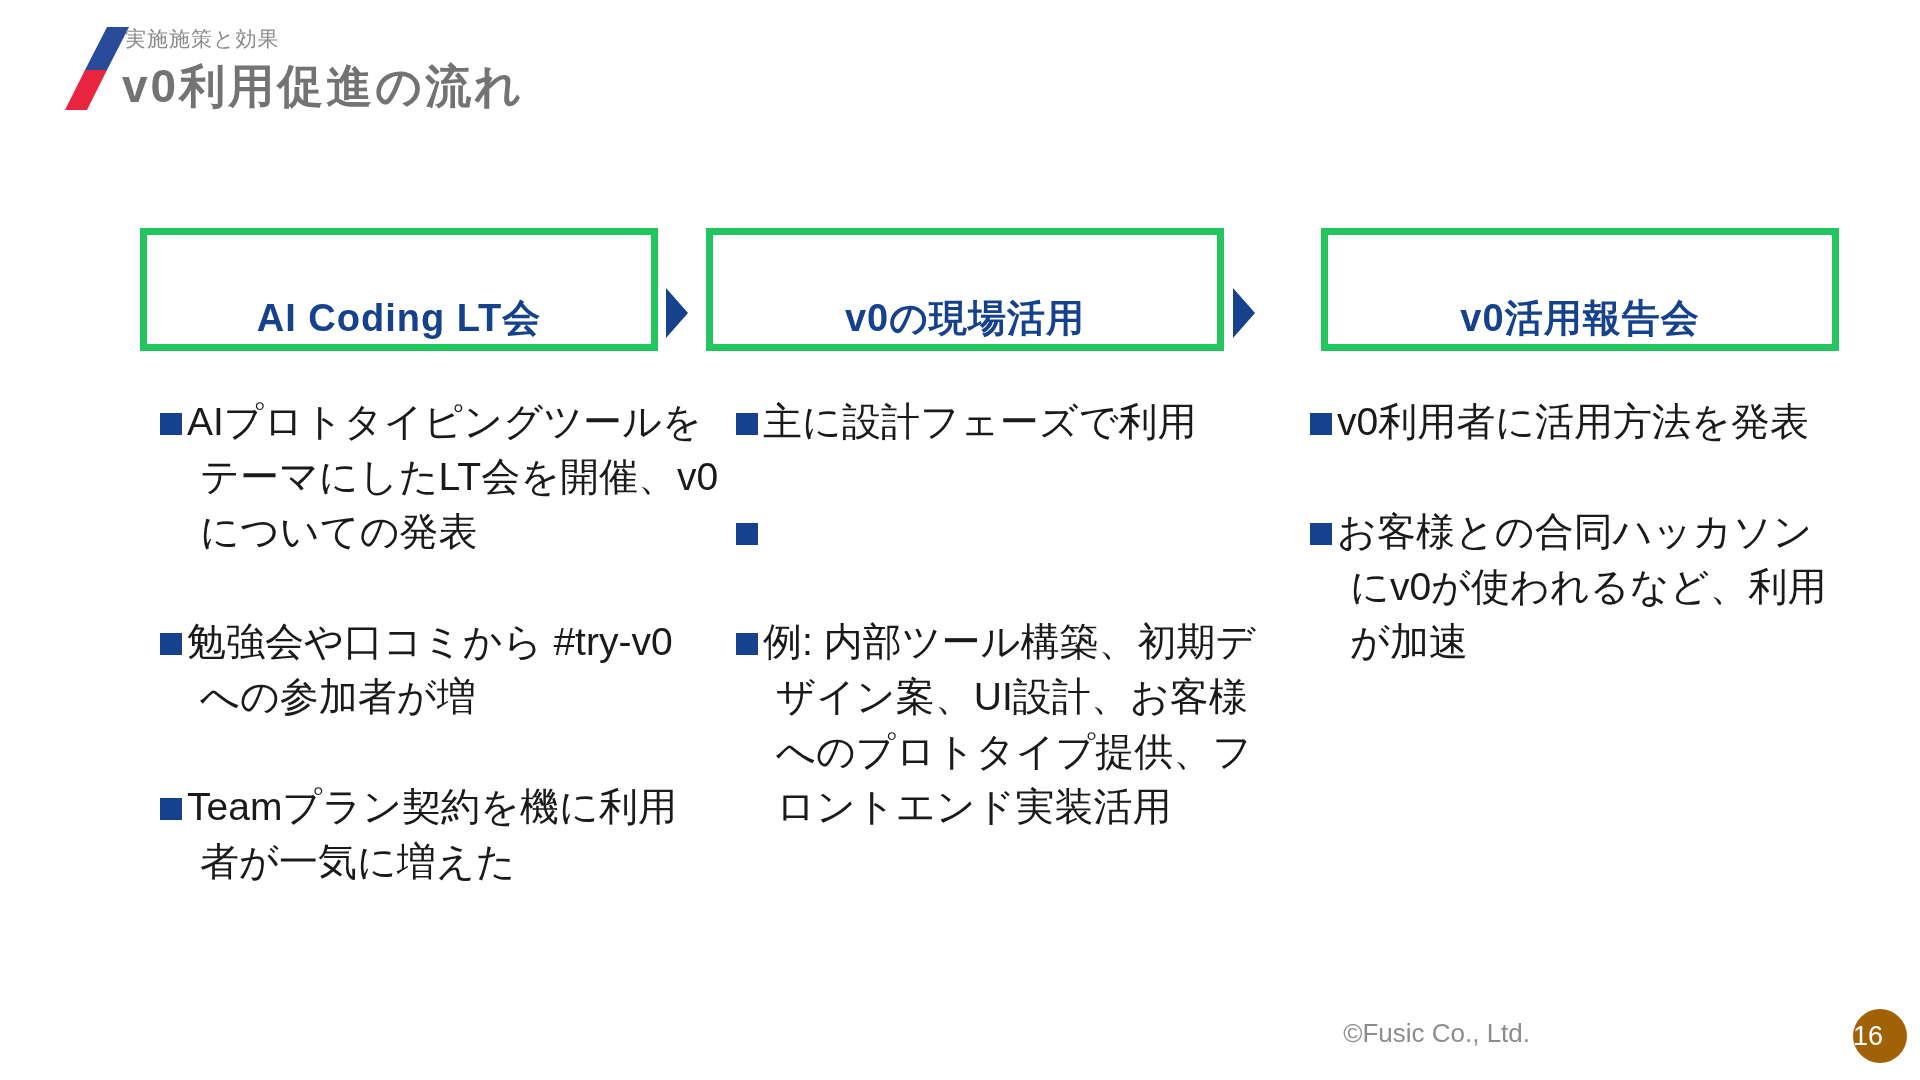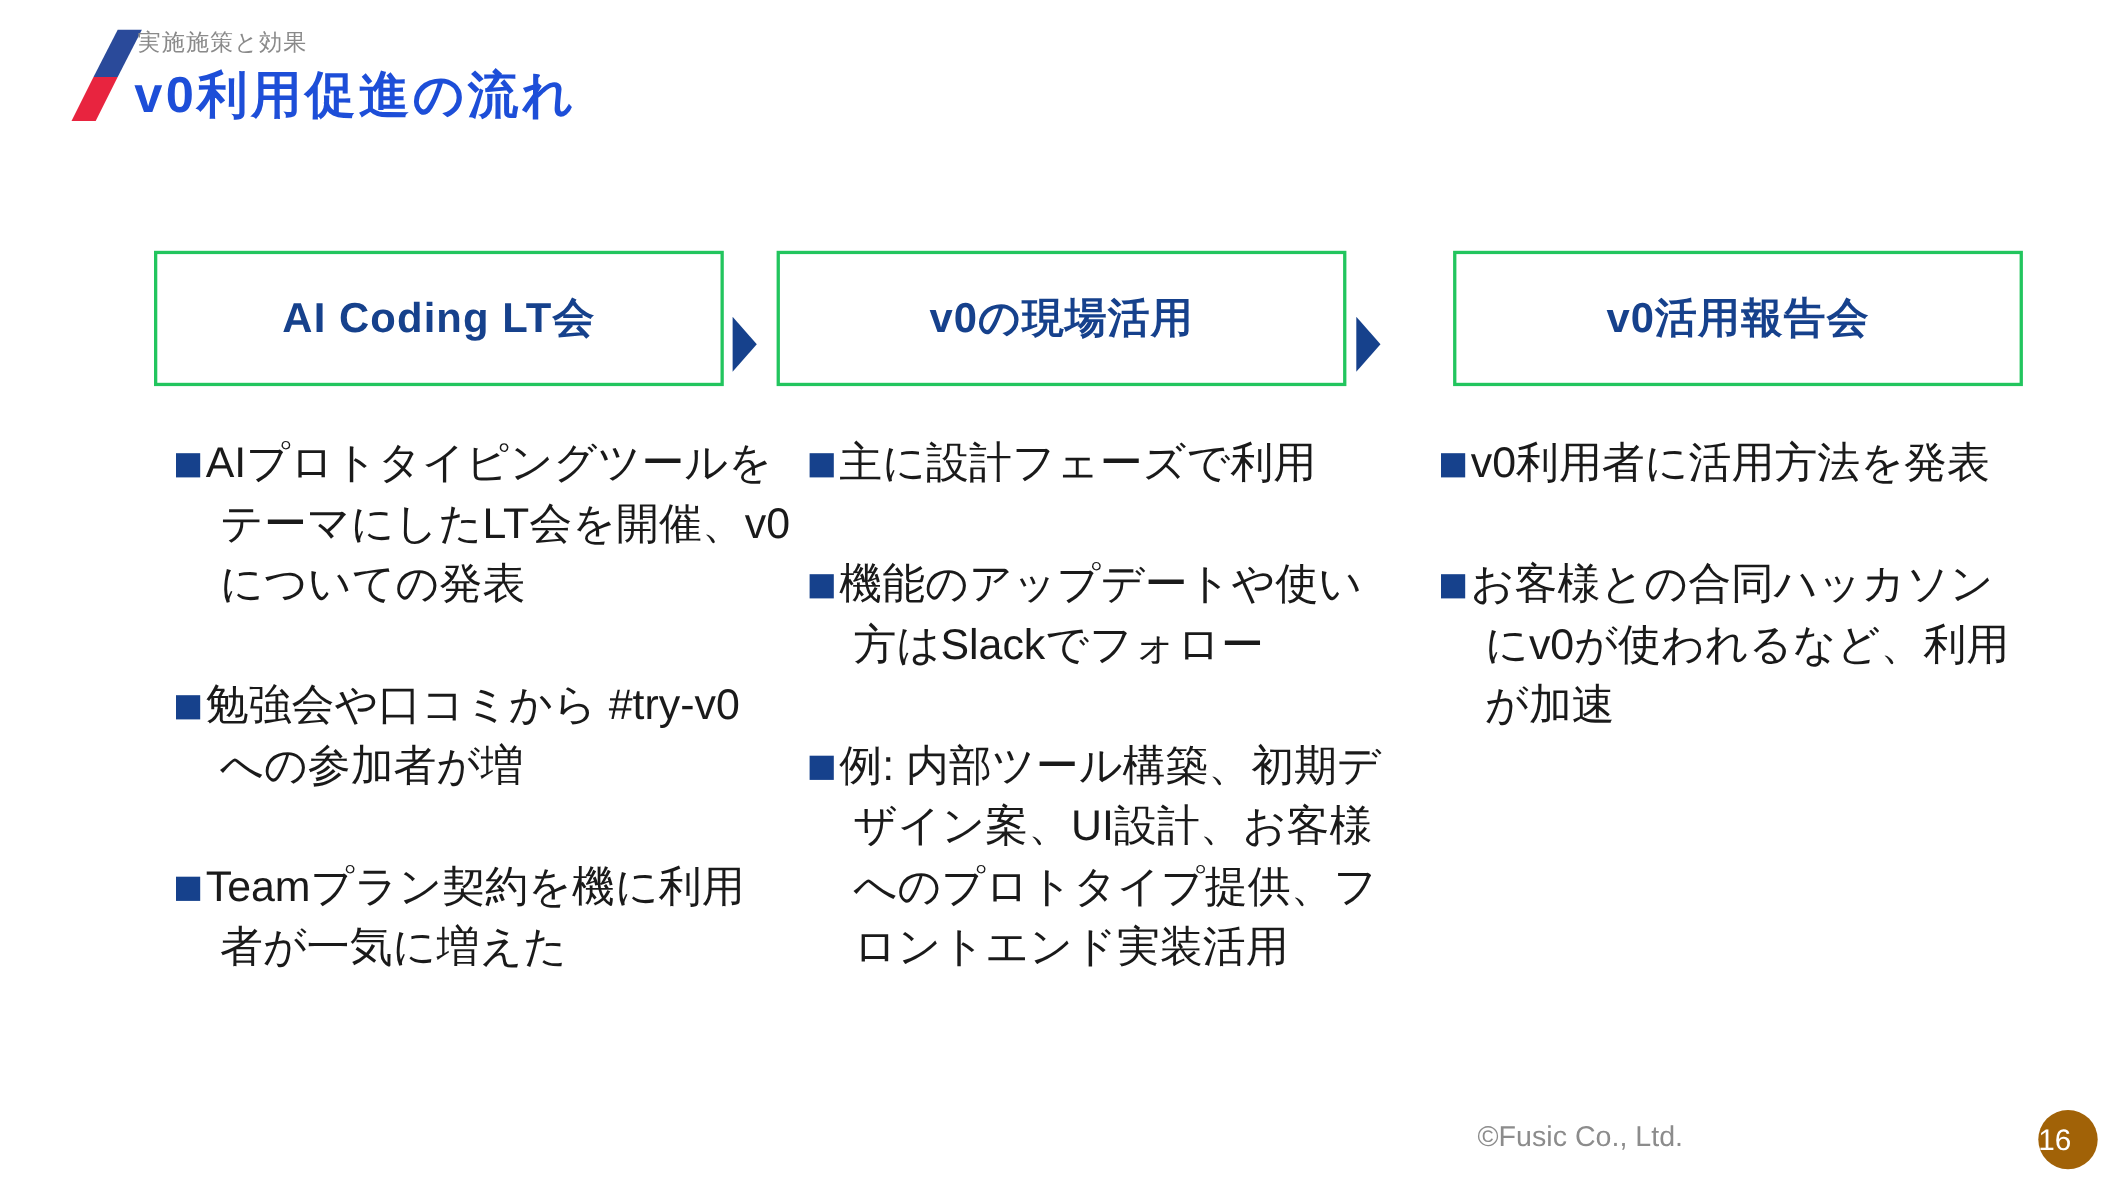--- a/index.html
+++ b/index.html
@@ -14,34 +14,34 @@
   
   .logo { position: absolute; left: 0; top: 0; }
   .eyebrow {
     position: absolute; left: 125px; top: 26px;
     font-size: 21px; line-height: 26px; letter-spacing: 1px;
     color: #8a8a8a;
   }
   .title {
     position: absolute; left: 122px; top: 58px; margin: 0;
     font-size: 46px; line-height: 56px; font-weight: 700;
-    letter-spacing: 3px; color: #1d4ed8; text-align: center;
+    letter-spacing: 3px; color: #737373; text-align: center;
   }
 
   
   .col { position: absolute; top: 228px; width: 518px; }
   .col-0 { left: 140px; }
   .col-1 { left: 706px; }
   .col-2 { left: 1275px; padding-left: 46px; }
 
   .step-box {
     box-sizing: border-box;
     width: 518px; height: 123px;
-    border: 3px solid #22c55e;
-    display: flex; align-items: center; justify-content: center;
+    border: 7px solid #22c55e;
+    display: flex; align-items: flex-end; justify-content: center;
     color: #16418c; font-size: 38px; font-weight: 700;
     letter-spacing: 1px;
     background: #ffffff;
   }
 
   .arrow {
     position: absolute; top: 288px;
     width: 0; height: 0;
     border-top: 25px solid transparent;
     border-bottom: 25px solid transparent;
@@ -109,22 +109,21 @@
   </div>
 
   <div class="arrow arrow-0"></div>
 
   <div class="col col-1">
     <div class="step-box">
       <span>v0の現場活用</span>
     </div>
     <ul class="bullets">
       <li><span class="sq"></span><span class="txt">主に設計フェーズで利用</span></li>
-      <li><span class="sq"></span><span class="txt">機能のアップデートや使い
-方はSlackでフォロー</span></li>
+      <li><span class="sq"></span></li>
       <li><span class="sq"></span><span class="txt">例: 内部ツール構築、初期デ
 ザイン案、UI設計、お客様
 へのプロトタイプ提供、フ
 ロントエンド実装活用</span></li>
     </ul>
   </div>
 
   <div class="arrow arrow-1"></div>
 
   <div class="col col-2">

